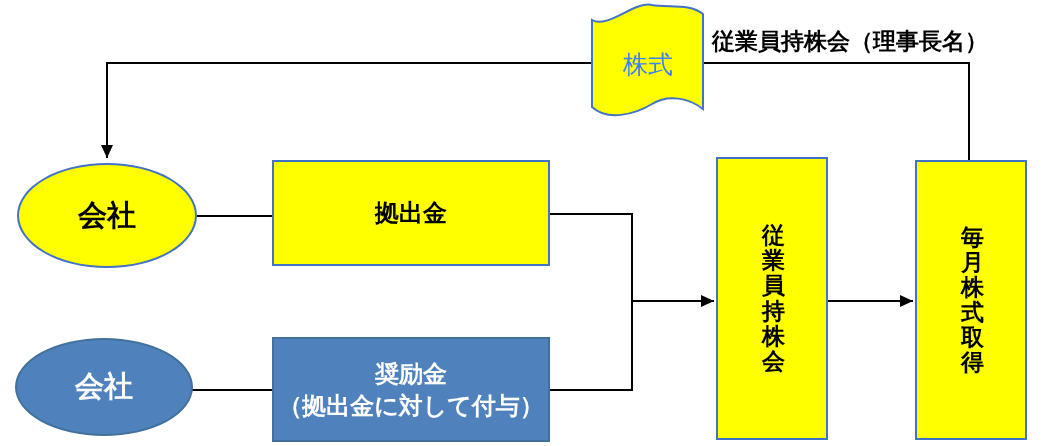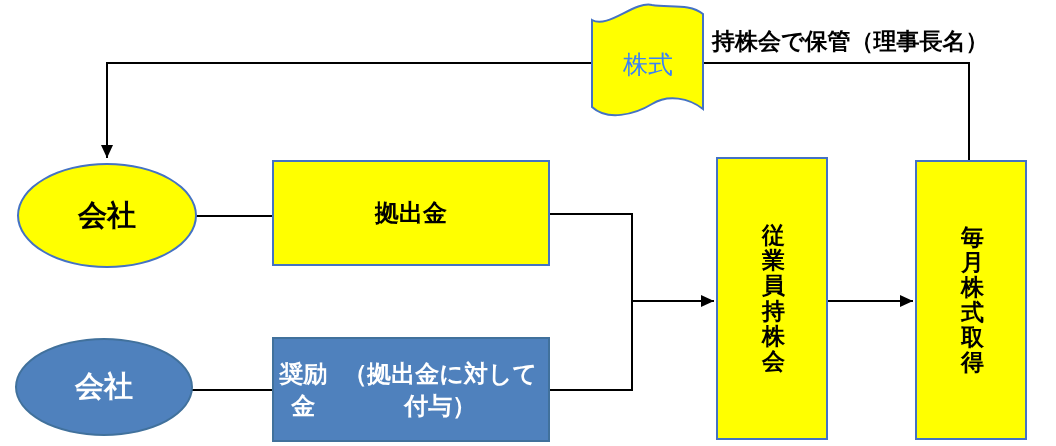--- a/index.html
+++ b/index.html
@@ -14,21 +14,21 @@
   .node{
     position:absolute;
     display:flex;align-items:center;justify-content:center;
     box-sizing:border-box;
     font-weight:bold;color:#000000;
     text-align:center;
   }
   .yellow{background:#FFFF00;border:2px solid #4472C4;}
   .blue{background:#4F81BD;border:2px solid #41719C;color:#ffffff;}
   .ellipse{border-radius:50%;font-size:29px;}
-  .rect2line{flex-direction:row;font-size:24px;line-height:32px;}
+  .rect2line{flex-direction:column;font-size:24px;line-height:32px;}
   .tall{font-size:23px;}
   .vtext{
     display:inline-block;
     width:1.12em;
     word-break:break-all;
     line-height:1.09;
     text-align:right;
   }
   .flag-label{
     position:absolute;left:600px;top:48px;width:96px;
@@ -66,21 +66,21 @@
     <line x1="828" y1="301" x2="913" y2="301" stroke="#000000" stroke-width="2" marker-end="url(#arrow)"></line>
 
     <path d="M 592,20 C 608,29 634,1 652,5 C 668,8 690,3 703,14
              L 703,109 C 689,98 668,94 652,104 C 634,115 607,121 592,107 Z" stroke-width="2" fill="#FFFF00"></path>
     <path d="M 592,20 C 608,29 634,1 652,5 C 668,8 690,3 703,14
              L 703,109 C 689,98 668,94 652,104 C 634,115 607,121 592,107 Z" fill="none" stroke-width="2" stroke="#4472C4"></path>
   </svg>
 
   <div class="flag-label">株式</div>
 
-  <div class="note">持株会で保管（理事長名）</div>
+  <div class="note">従業員持株会（理事長名）</div>
 
   <div class="node ellipse yellow" style="left:17px;top:163px;width:180px;height:105px;">
     <span>会社</span>
   </div>
 
   <div class="node ellipse blue" style="left:15px;top:338px;width:178px;height:98px;">
     <span>会社</span>
   </div>
 
   <div class="node rect2line yellow" style="left:272px;top:160px;width:278px;height:106px;">

